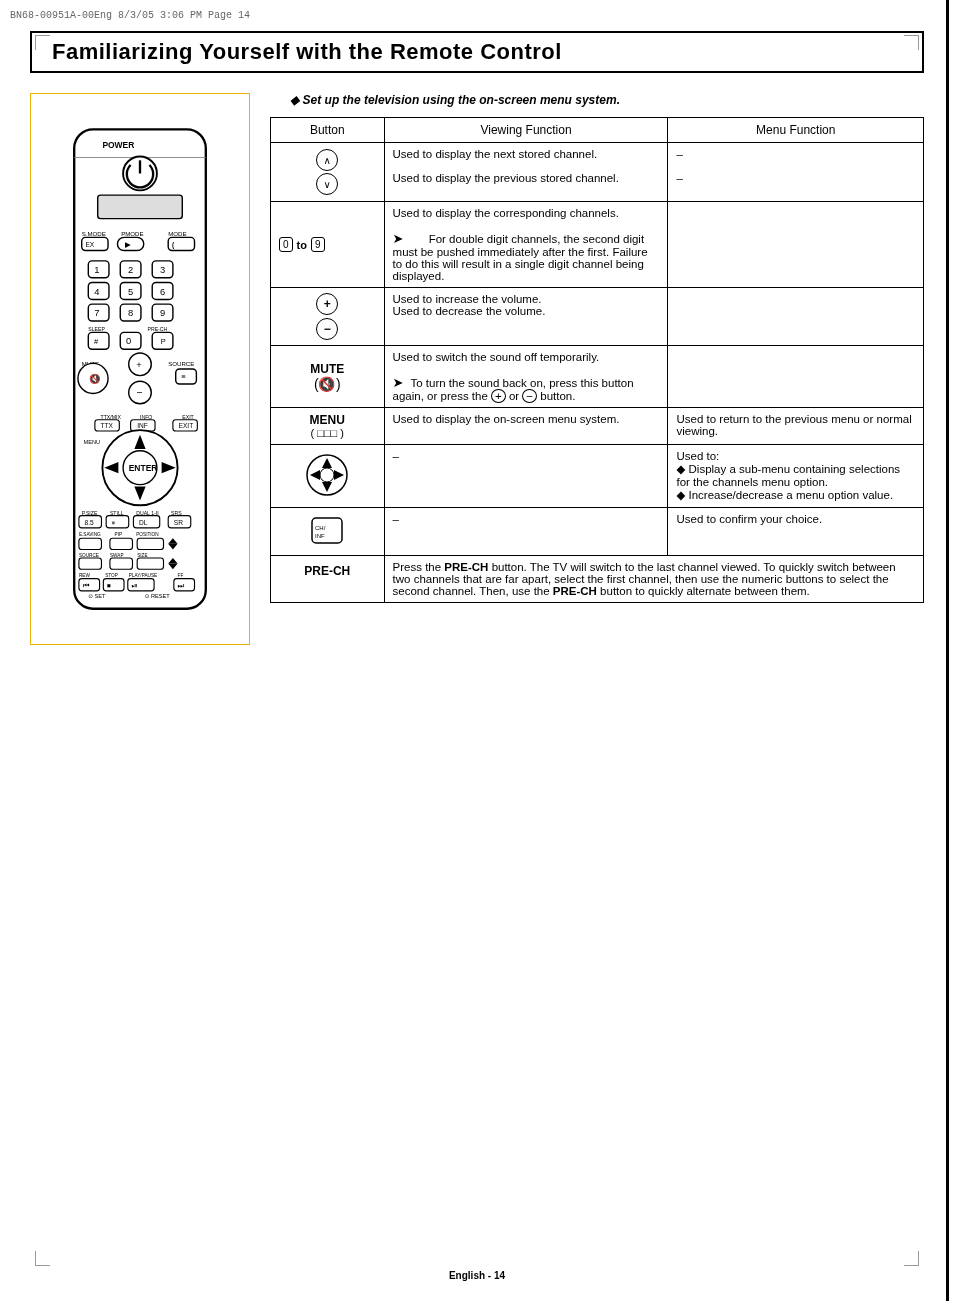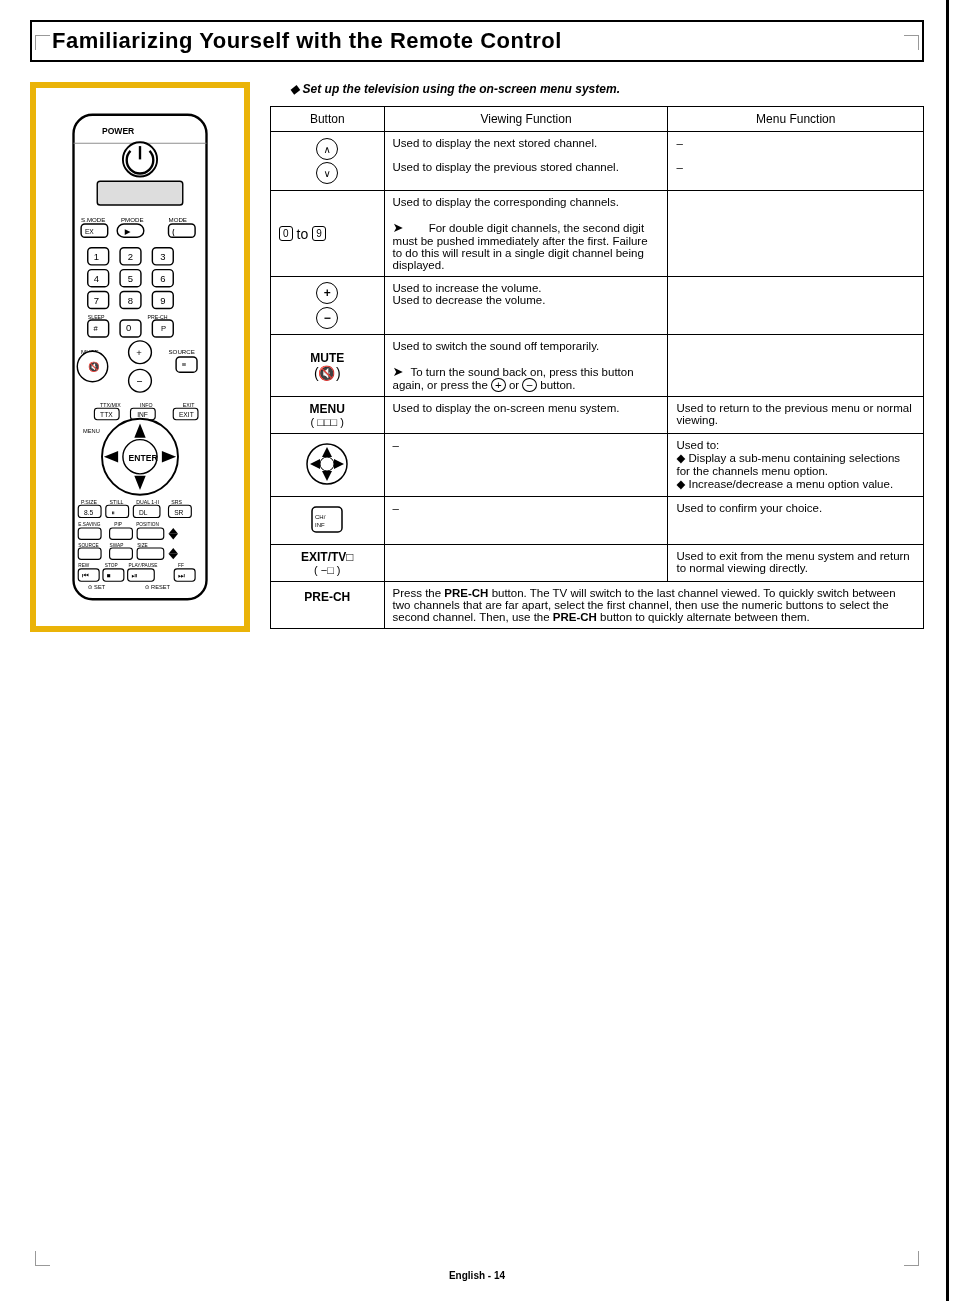--- a/index.html
+++ b/index.html
@@ -186,25 +186,25 @@
       bottom: 20px;
       left: 0;
       right: 0;
       text-align: center;
       font-size: 10px;
       font-weight: bold;
     }
 
     
     .remote-svg-container {
-      border: 6px solid #eab308;
+      border: 1px solid #eab308;
       display: flex;
       align-items: flex-start;
       justify-content: center;
-      padding: 9px;
+      padding: 15px;
     }
 
     
     .crop-mark {
       position: absolute;
       width: 15px;
       height: 15px;
     }
     .crop-tl { top: 35px; left: 35px; border-top: 1px solid #999; border-left: 1px solid #999; }
     .crop-tr { top: 35px; right: 35px; border-top: 1px solid #999; border-right: 1px solid #999; }
@@ -232,20 +232,21 @@
 
 <div class="page-container">
 
   <div class="crop-tl crop-mark"></div>
   <div class="crop-tr crop-mark"></div>
   <div class="crop-bl crop-mark"></div>
   <div class="crop-br crop-mark"></div>
 
   <div class="right-edge"></div>
 
+  <div class="file-header">BN68-00951A-00Eng   8/3/05   3:06 PM   Page 14</div>
 
   <div class="title-box">
     <h1>Familiarizing Yourself with the Remote Control</h1>
   </div>
 
   <div class="main-content">
 
     <div class="remote-area">
       <div class="remote-svg-container">
         <svg width="200" height="520" viewBox="0 0 200 520" xmlns="http://www.w3.org/2000/svg">
@@ -436,21 +437,21 @@
             </td>
             <td class="menu-col">
               –<br><br>–
             </td>
           </tr>
 
           <tr>
             <td class="btn-col">
               <div class="zero-to-nine">
                 <span style="border:1px solid #000;border-radius:3px;padding:1px 3px;font-size:10px;">0</span>
-                <span style="font-size:14px;">to</span>
+                <span style="font-size:11px;font-weight:bold;">to</span>
                 <span style="border:1px solid #000;border-radius:3px;padding:1px 3px;font-size:10px;">9</span>
               </div>
             </td>
             <td class="view-col">
               Used to display the corresponding channels.<br><br>
               <span class="note-arrow">➤</span>
               <span class="note-indent">For double digit channels, the second digit must be pushed immediately after the first. Failure to do this will result in a single digit channel being displayed.</span>
             </td>
             <td class="menu-col"></td>
           </tr>
@@ -526,32 +527,20 @@
                   <rect x="5" y="5" width="30" height="25" rx="4" fill="white" stroke="black" stroke-width="1.5"></rect>
                   <text x="8" y="17" font-size="6" font-family="Arial">CH/</text>
                   <text x="8" y="25" font-size="6" font-family="Arial">INF</text>
                 </svg>
               </div>
             </td>
             <td class="view-col">–</td>
             <td class="menu-col">Used to confirm your choice.</td>
           </tr>
 
-          <tr>
-            <td class="btn-col">
-              <div style="text-align:center;">
-                <span class="btn-label">EXIT/TV□</span><br>
-                <span style="font-size:11px;">( −□ )</span>
-              </div>
-            </td>
-            <td class="view-col"></td>
-            <td class="menu-col">
-              Used to exit from the menu system and return to normal viewing directly.
-            </td>
-          </tr>
 
           <tr class="prech-row">
             <td class="btn-col" style="vertical-align:top;padding-top:8px;">
               <span class="btn-label">PRE-CH</span>
             </td>
             <td colspan="2">
               Press the <strong>PRE-CH</strong> button. The TV will switch to the last channel viewed. To quickly switch between two channels that are far apart, select the first channel, then use the numeric buttons to select the second channel. Then, use the <strong>PRE-CH</strong> button to quickly alternate between them.
             </td>
           </tr>
 

